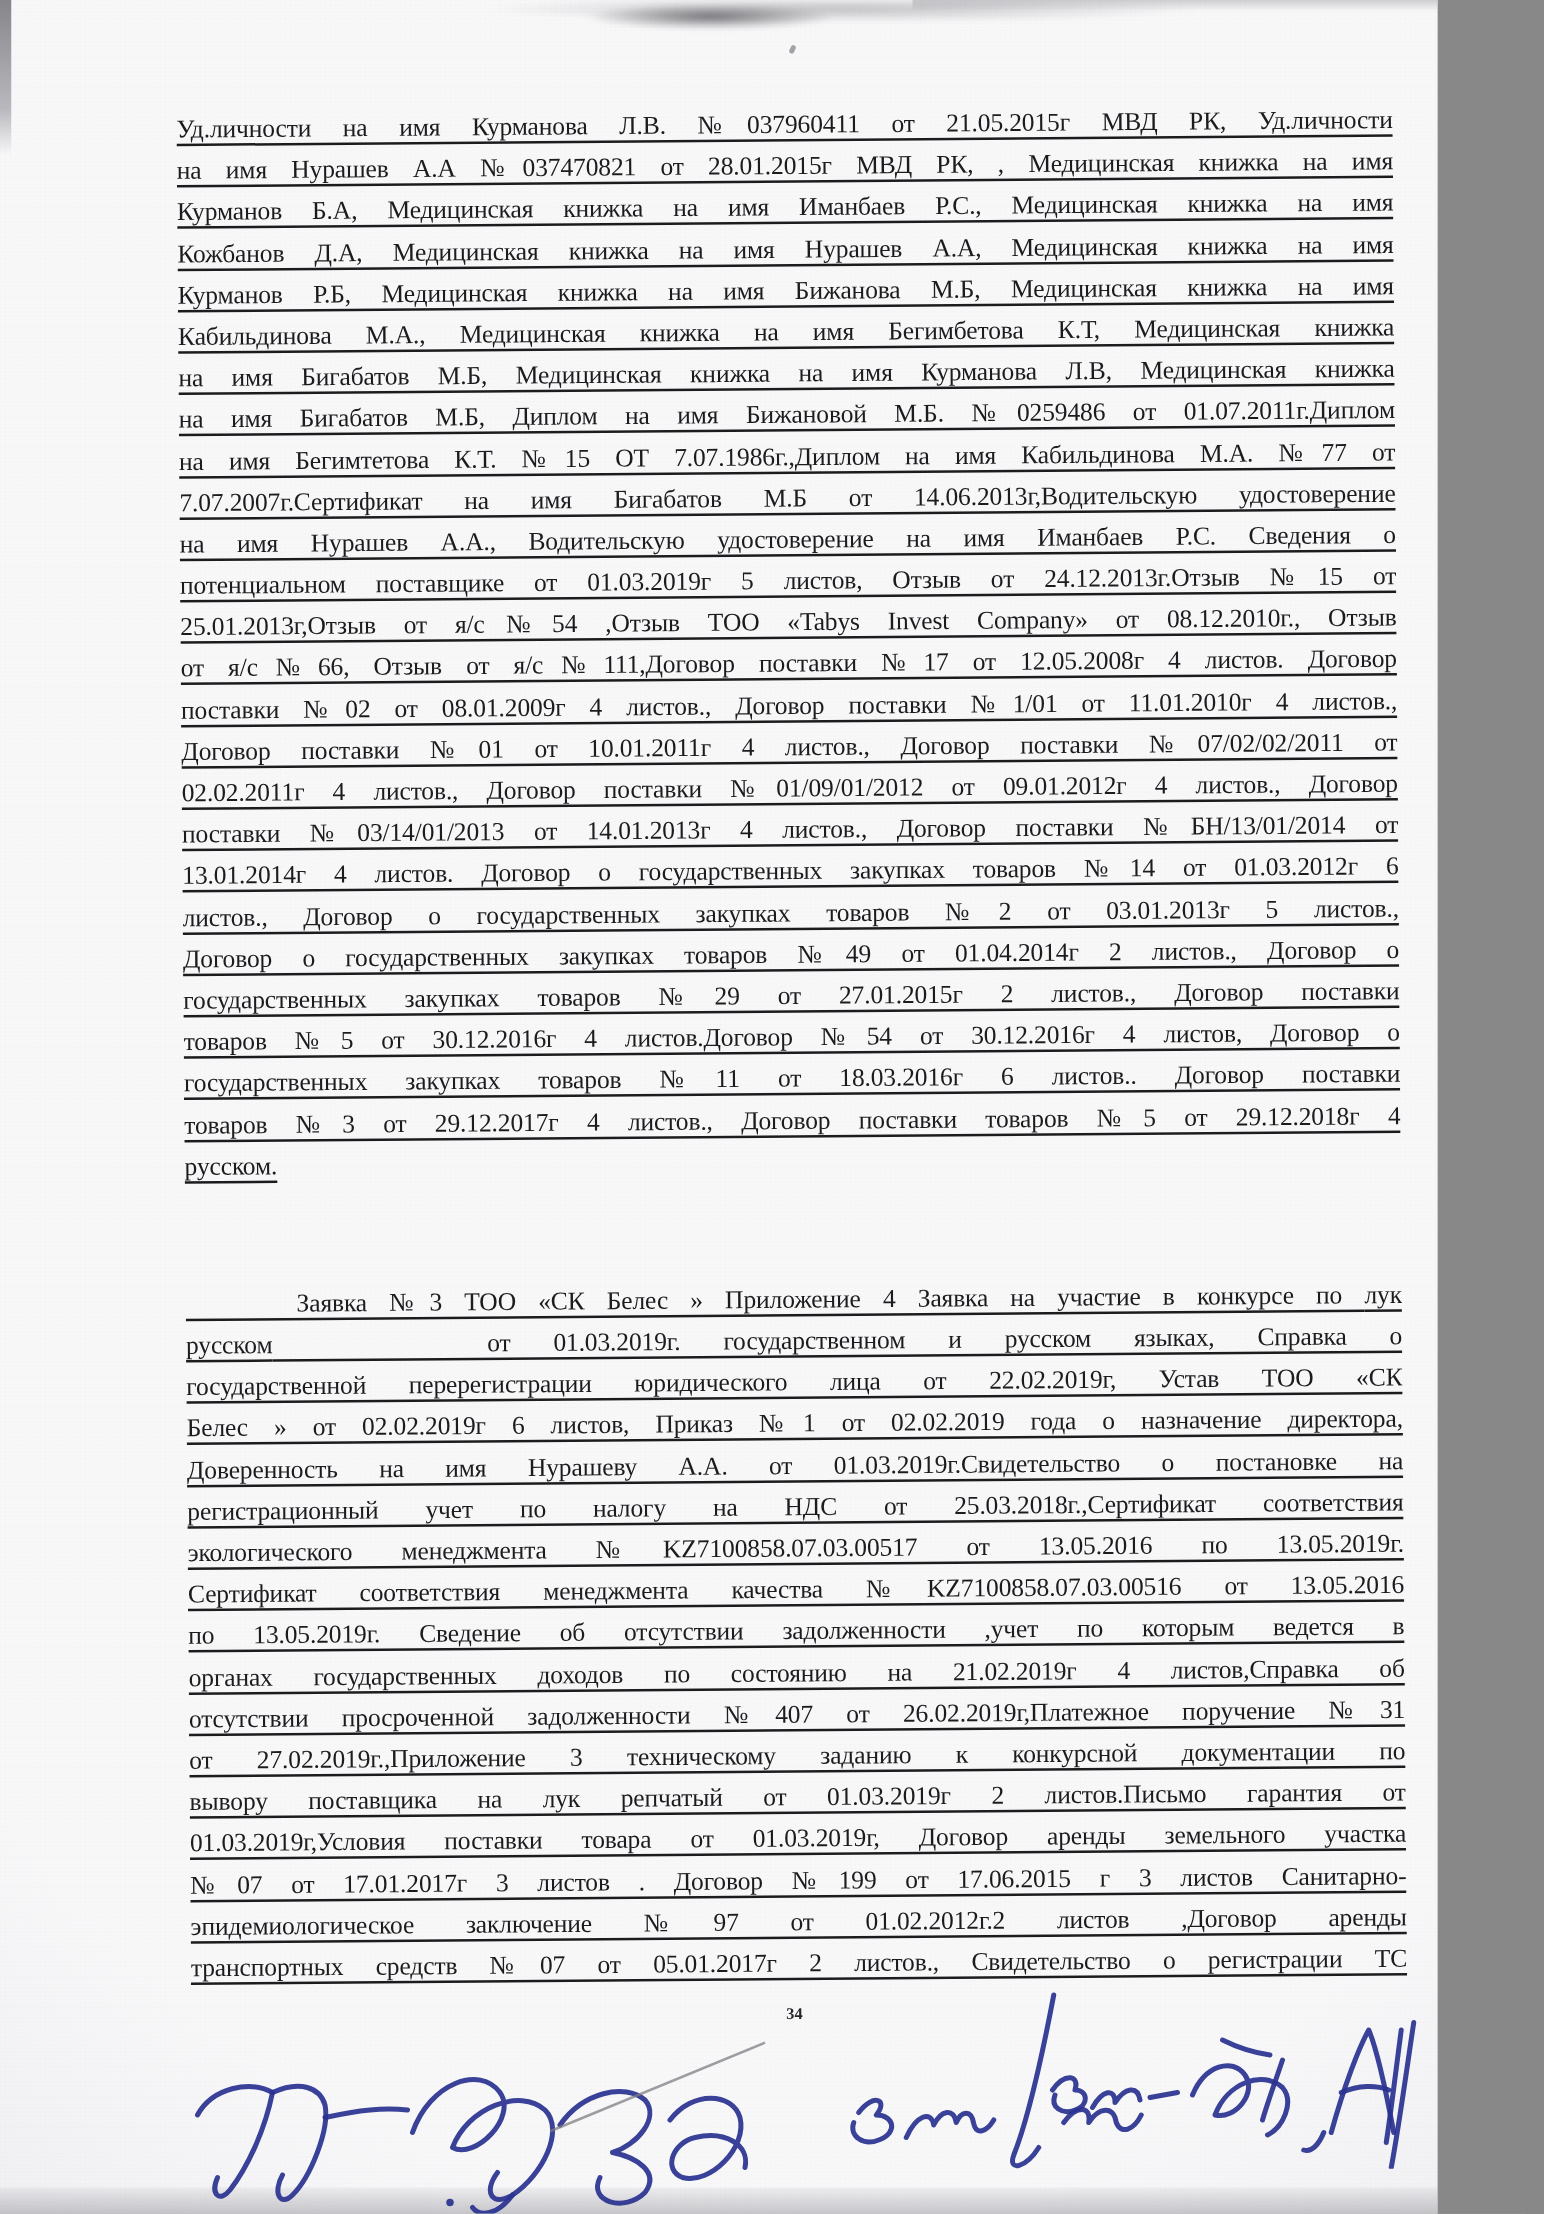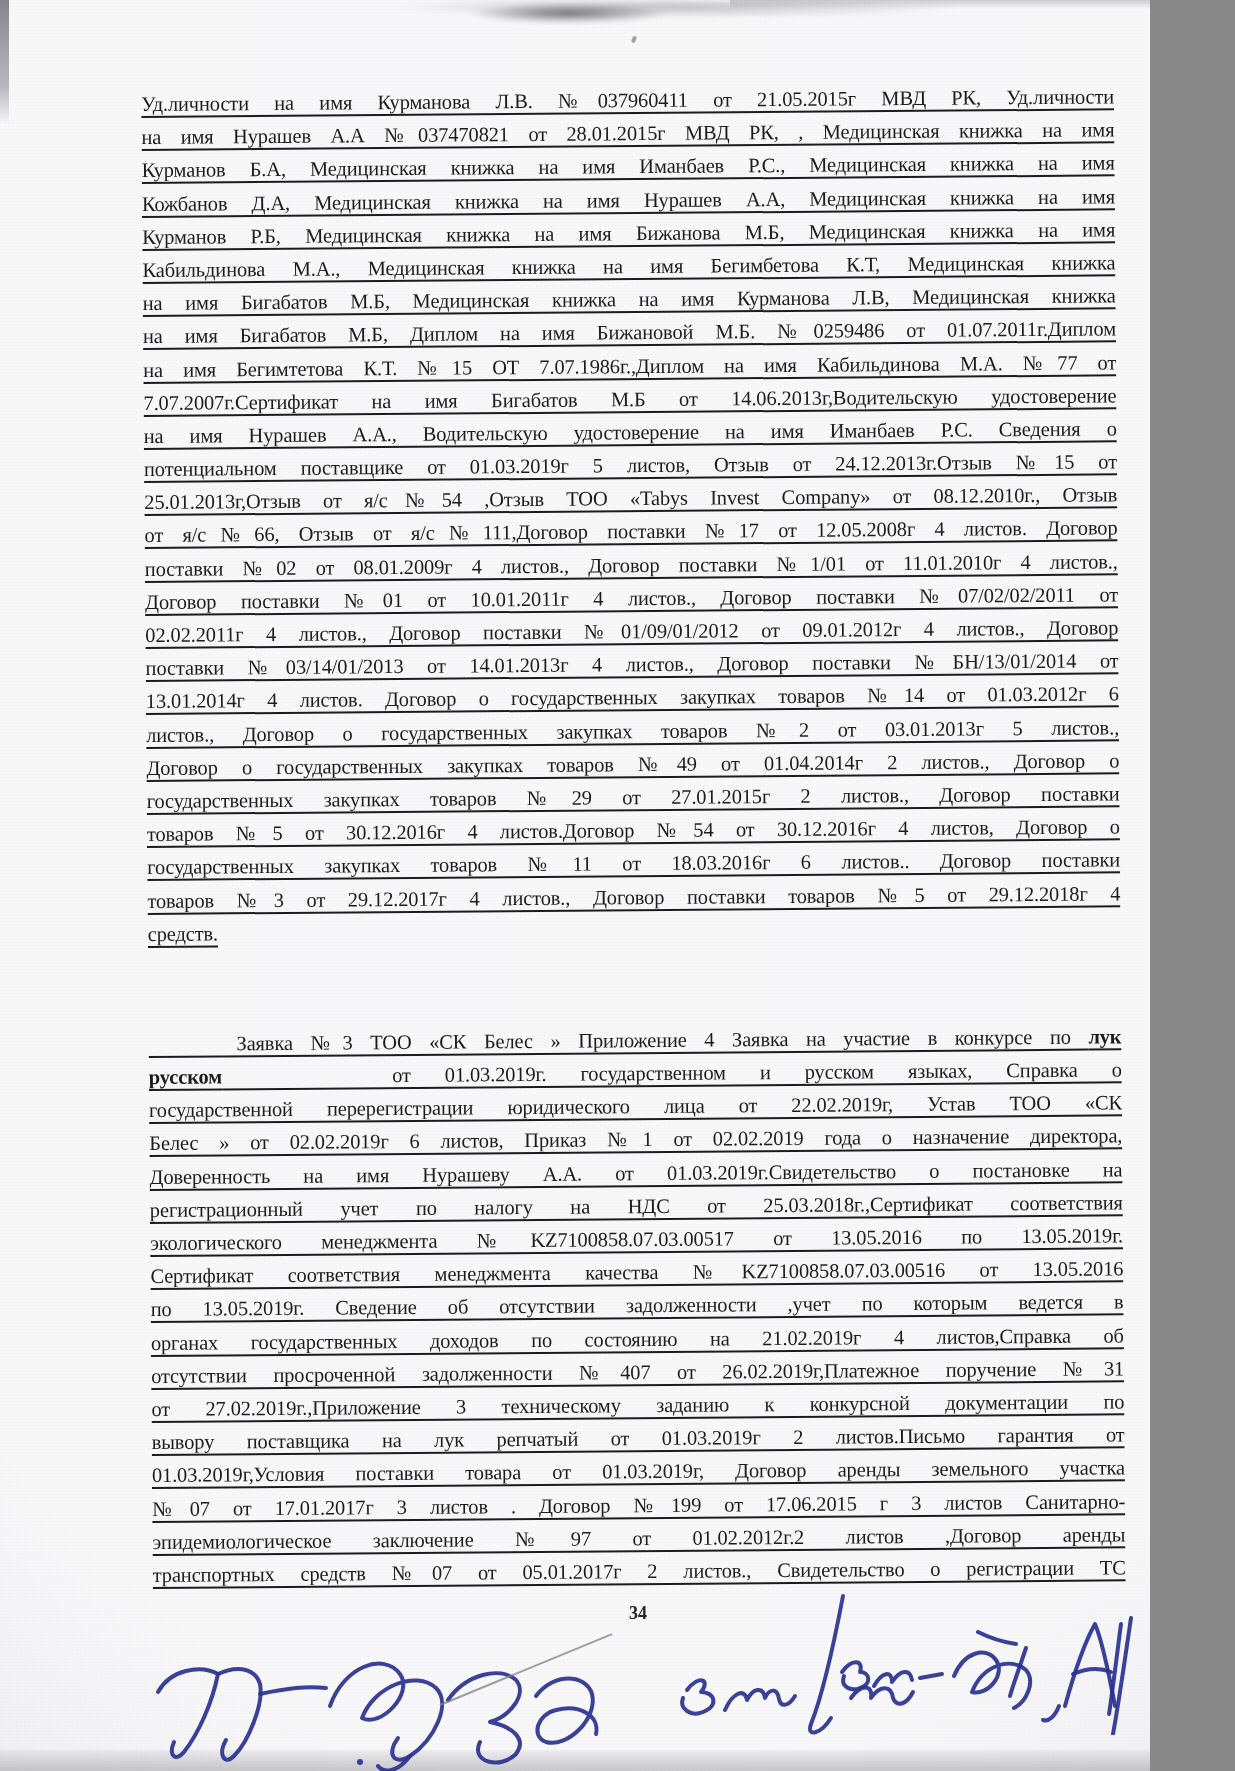--- a/index.html
+++ b/index.html
@@ -31,23 +31,23 @@
     transform:rotate(-0.45deg);transform-origin:left top;
     font-size:20.5px;letter-spacing:-0.15px;}
   .para{width:100%;}
   .para-2{margin-top:77px;}
   .line{
     height:33.2px;line-height:33.2px;overflow:hidden;
     text-align:justify;text-align-last:justify;
     text-decoration:underline;text-decoration-thickness:1.6px;text-underline-offset:5px;
   }
   .line-last{text-align-last:left;}
-  .b{font-weight:700;}
+  .b{font-weight:400;}
   
-  .page-number{position:absolute;left:629px;top:1603px;font-size:18px;font-weight:700;color:#26262a;}
+  .page-number{position:absolute;left:629px;top:1603px;font-size:13px;font-weight:700;color:#26262a;}
   .sig{position:absolute;}
   .sig path{fill:none;stroke:var(--signature,#2a3390);stroke-width:4;
     stroke-linecap:round;stroke-linejoin:round;opacity:.93;}
   .sig circle{fill:var(--signature,#2a3390);opacity:.93;}
   .pencil-slash{position:absolute;left:440px;top:1704px;width:186px;height:1.6px;
     background:rgba(125,125,133,.75);transform:rotate(-22.4deg);transform-origin:left center;}
 </style>
 </head>
 <body>
 
@@ -80,21 +80,21 @@
         <div class="line"><span>Договор поставки №01 от 10.01.2011г 4 листов., Договор поставки №07/02/02/2011 от</span></div>
         <div class="line"><span>02.02.2011г 4 листов., Договор поставки №01/09/01/2012 от 09.01.2012г 4 листов., Договор</span></div>
         <div class="line"><span>поставки №03/14/01/2013 от 14.01.2013г 4 листов., Договор поставки №БН/13/01/2014 от</span></div>
         <div class="line"><span>13.01.2014г 4 листов. Договор  о государственных закупках товаров  №14 от 01.03.2012г 6</span></div>
         <div class="line"><span>листов., Договор  о государственных закупках товаров  №2 от 03.01.2013г 5 листов.,</span></div>
         <div class="line"><span>Договор  о государственных закупках товаров  №49 от 01.04.2014г 2 листов., Договор  о</span></div>
         <div class="line"><span>государственных закупках товаров   №29 от 27.01.2015г 2 листов., Договор поставки</span></div>
         <div class="line"><span>товаров №5  от 30.12.2016г 4 листов.Договор №54 от 30.12.2016г 4 листов, Договор  о</span></div>
         <div class="line"><span>государственных закупках товаров  №11 от 18.03.2016г  6 листов.. Договор  поставки</span></div>
         <div class="line"><span>товаров  №3 от 29.12.2017г 4 листов., Договор  поставки товаров  №5 от 29.12.2018г  4</span></div>
-        <div class="line line-last"><span>средств.</span></div>
+        <div class="line line-last"><span>русском.</span></div>
       </div>
     <div class="para para-2">
         <div class="line"><span>&nbsp;&nbsp;&nbsp;&nbsp;&nbsp;Заявка №3 ТОО «СК Белес »  Приложение 4 Заявка на участие в конкурсе по </span><span class="b">лук</span></div>
         <div class="line"><span class="b">русском</span><span>&nbsp;&nbsp;&nbsp;&nbsp; от 01.03.2019г. государственном и русском языках, Справка о</span></div>
         <div class="line"><span>государственной перерегистрации юридического лица от 22.02.2019г, Устав ТОО «СК</span></div>
         <div class="line"><span>Белес »  от 02.02.2019г 6 листов, Приказ №1  от 02.02.2019 года о назначение директора,</span></div>
         <div class="line"><span>Доверенность  на имя Нурашеву А.А.  от 01.03.2019г.Свидетельство о постановке на</span></div>
         <div class="line"><span>регистрационный учет по налогу на НДС от 25.03.2018г.,Сертификат соответствия</span></div>
         <div class="line"><span>экологического менеджмента №KZ7100858.07.03.00517 от 13.05.2016 по 13.05.2019г.</span></div>
         <div class="line"><span>Сертификат соответствия  менеджмента качества №KZ7100858.07.03.00516 от 13.05.2016</span></div>

